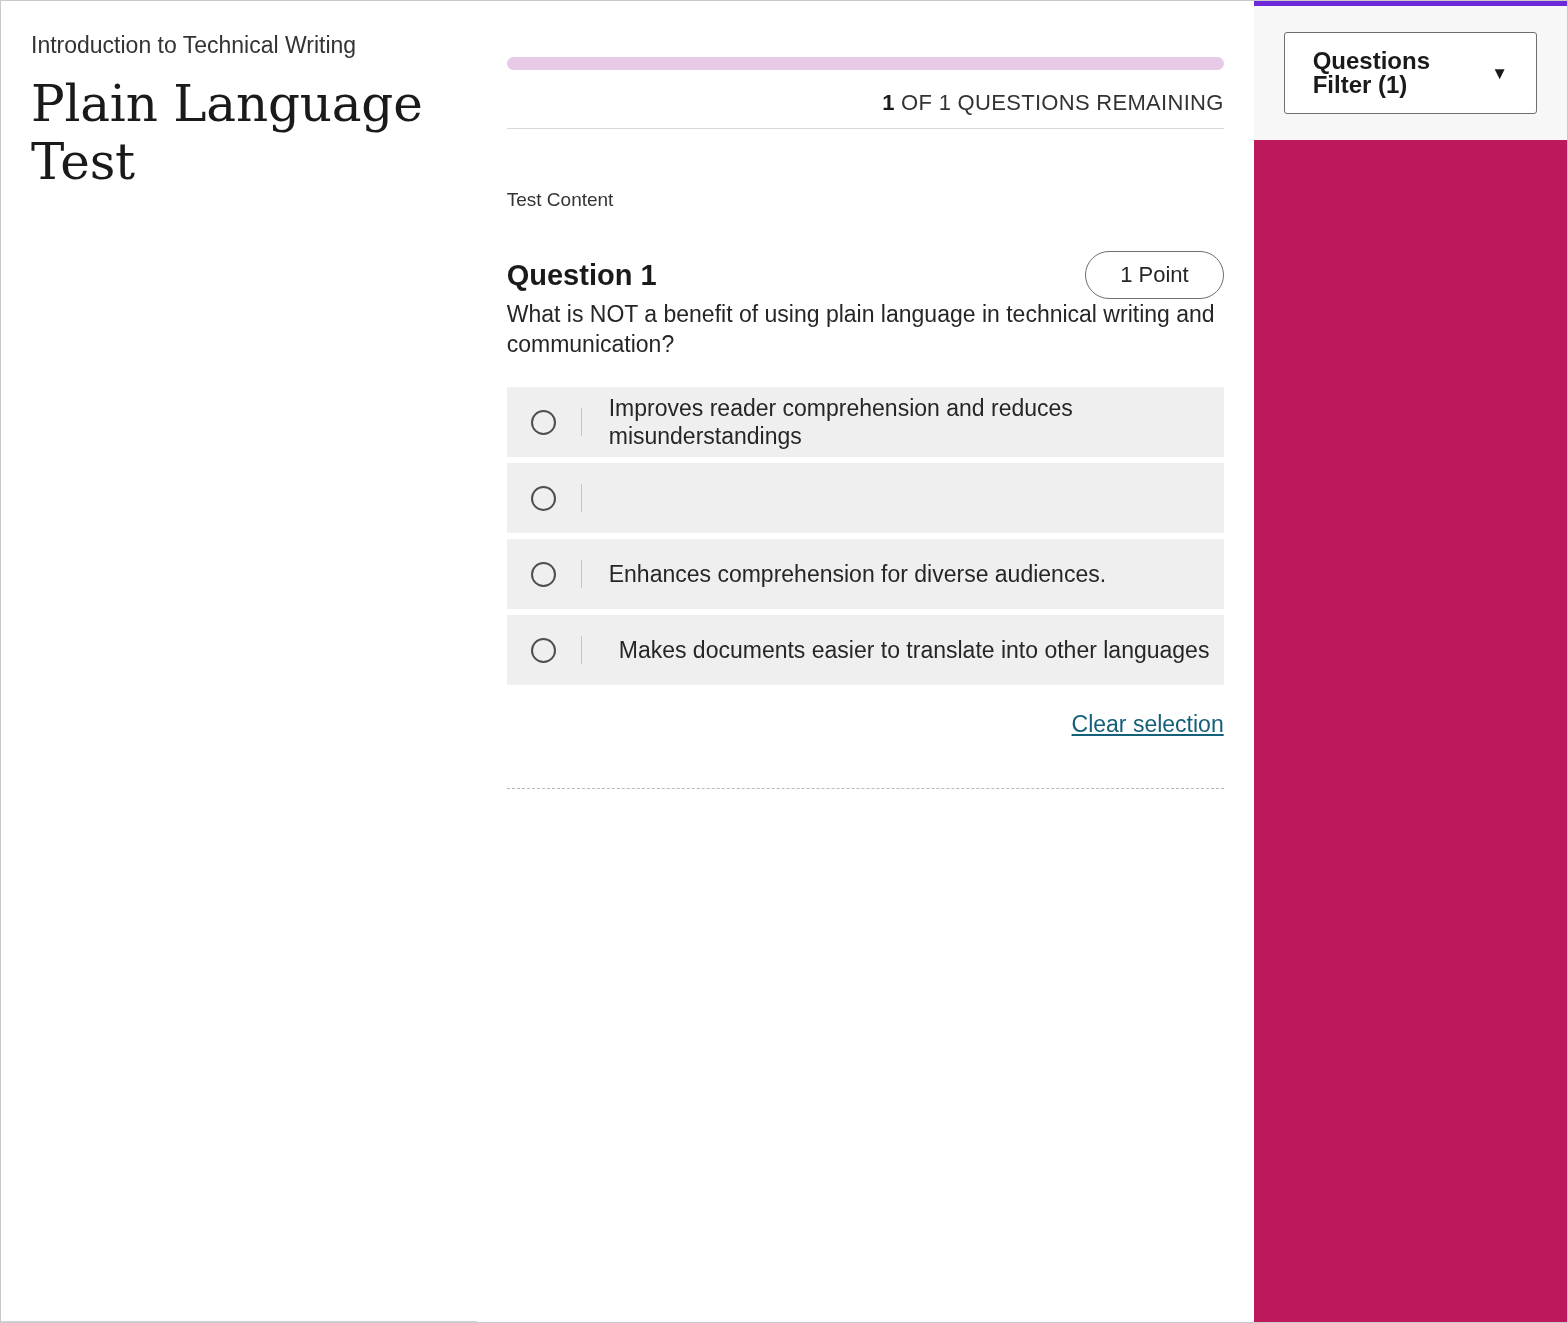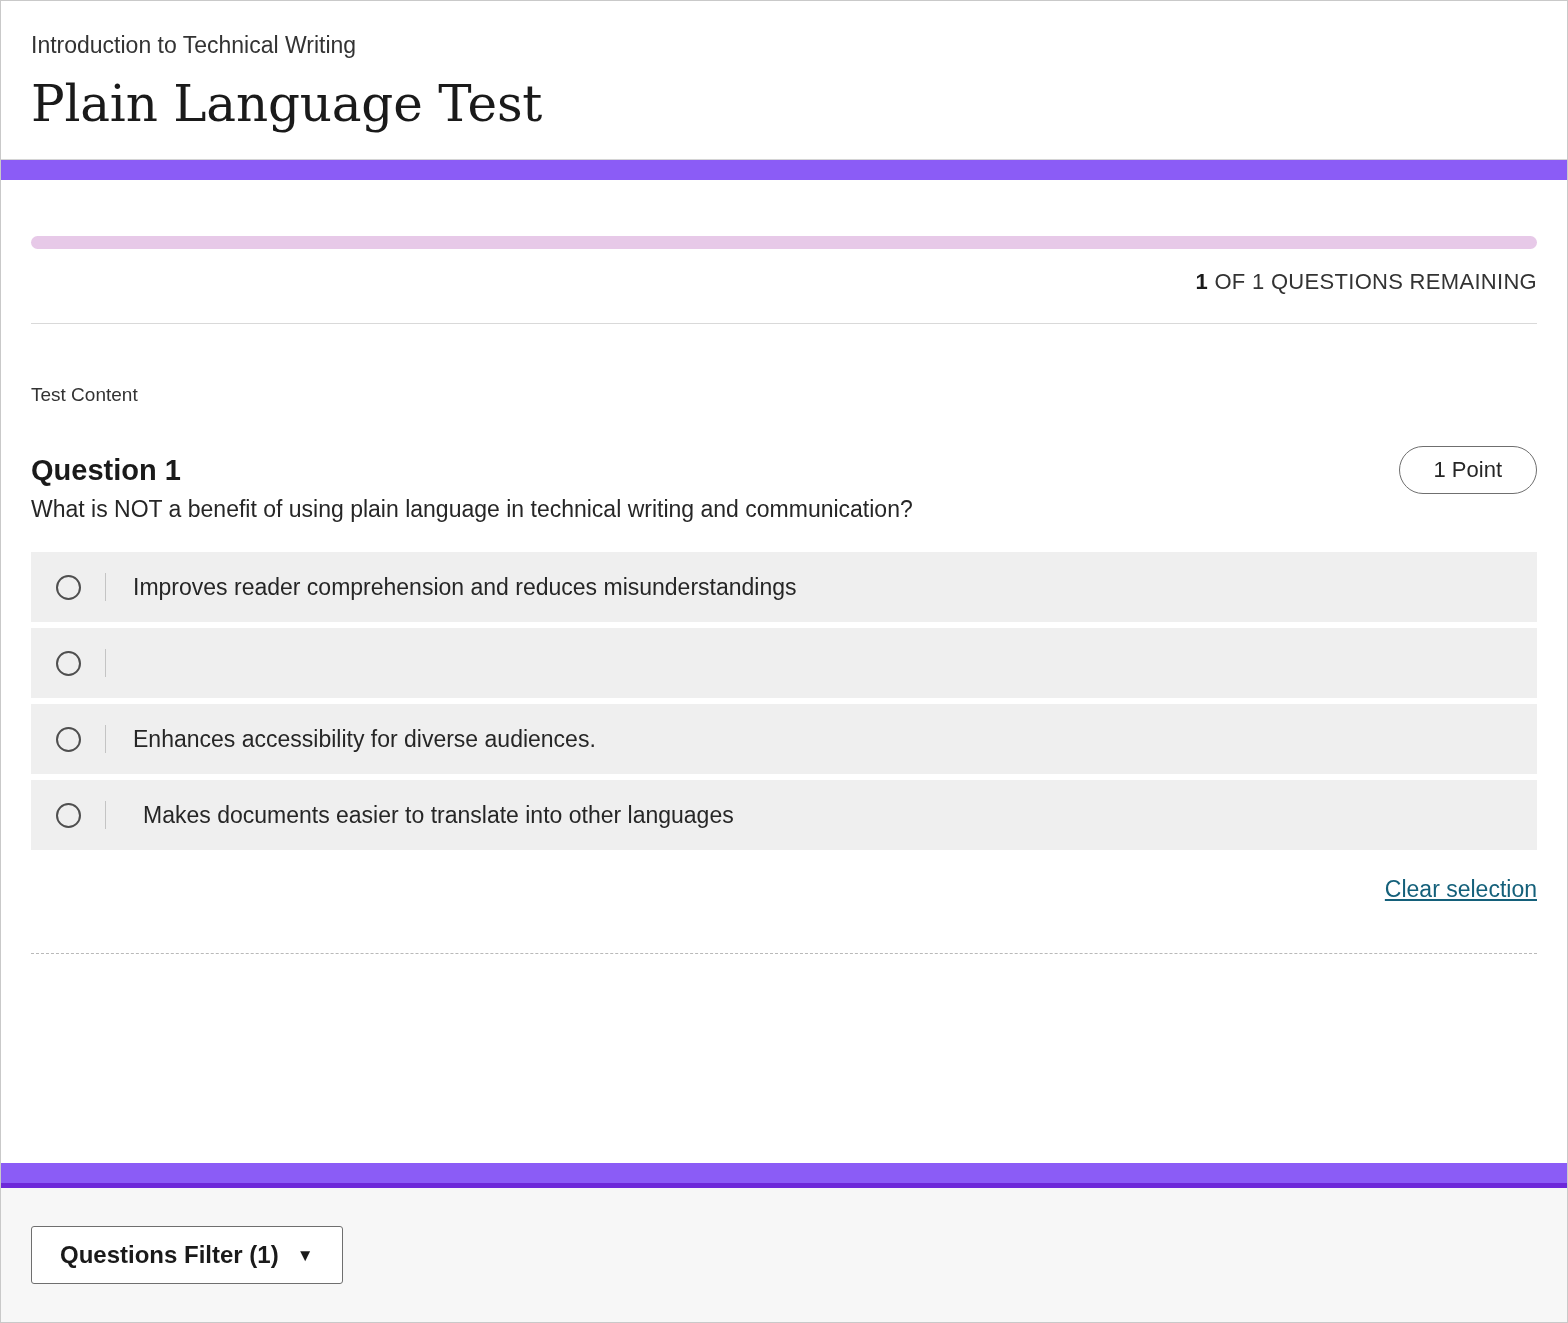--- a/index.html
+++ b/index.html
@@ -13,24 +13,22 @@
     font-family: "Liberation Sans", sans-serif;
     color: #262626;
     overflow: hidden;
   }
   .page {
     position: relative;
     width: 1568px;
     height: 1323px;
     box-sizing: border-box;
     border: 1px solid #c9c9c9;
-    background: #8b5cf6;
-    display: flex;
-    flex-direction: column;
-    gap: 20px;
+    background: #be185d;
+    display: flex;
   }
 
   
   .header {
     box-sizing: border-box;
     padding: 30px 30px 26px 30px;
     border-bottom: 1px solid #d4d4d4;
     background: #ffffff;
   }
   .course-name {
@@ -66,21 +64,21 @@
     border-radius: 7px;
     background: #e7c9e8;
     width: 100%;
   }
   .remaining-row {
     margin-top: 20px;
     text-align: right;
     font-size: 22px;
     letter-spacing: 0.3px;
     color: #333333;
-    padding-bottom: 28px;
+    padding-bottom: 12px;
     border-bottom: 1px solid #d9d9d9;
   }
   .remaining-row .count {
     font-weight: bold;
     color: #1a1a1a;
   }
 
   .section-title {
     margin-top: 60px;
     font-size: 19px;
@@ -245,21 +243,21 @@
           <div class="radio"></div>
         </div>
         <div class="divider"></div>
       </div>
 
       <div class="option-row">
         <div class="radio-cell">
           <div class="radio"></div>
         </div>
         <div class="divider"></div>
-        <div class="option-text">Enhances accessibility for diverse audiences.</div>
+        <div class="option-text">Enhances comprehension for diverse audiences.</div>
       </div>
 
       <div class="option-row">
         <div class="radio-cell">
           <div class="radio"></div>
         </div>
         <div class="divider"></div>
         <div class="option-text indented">Makes documents easier to translate into other languages</div>
       </div>
 

